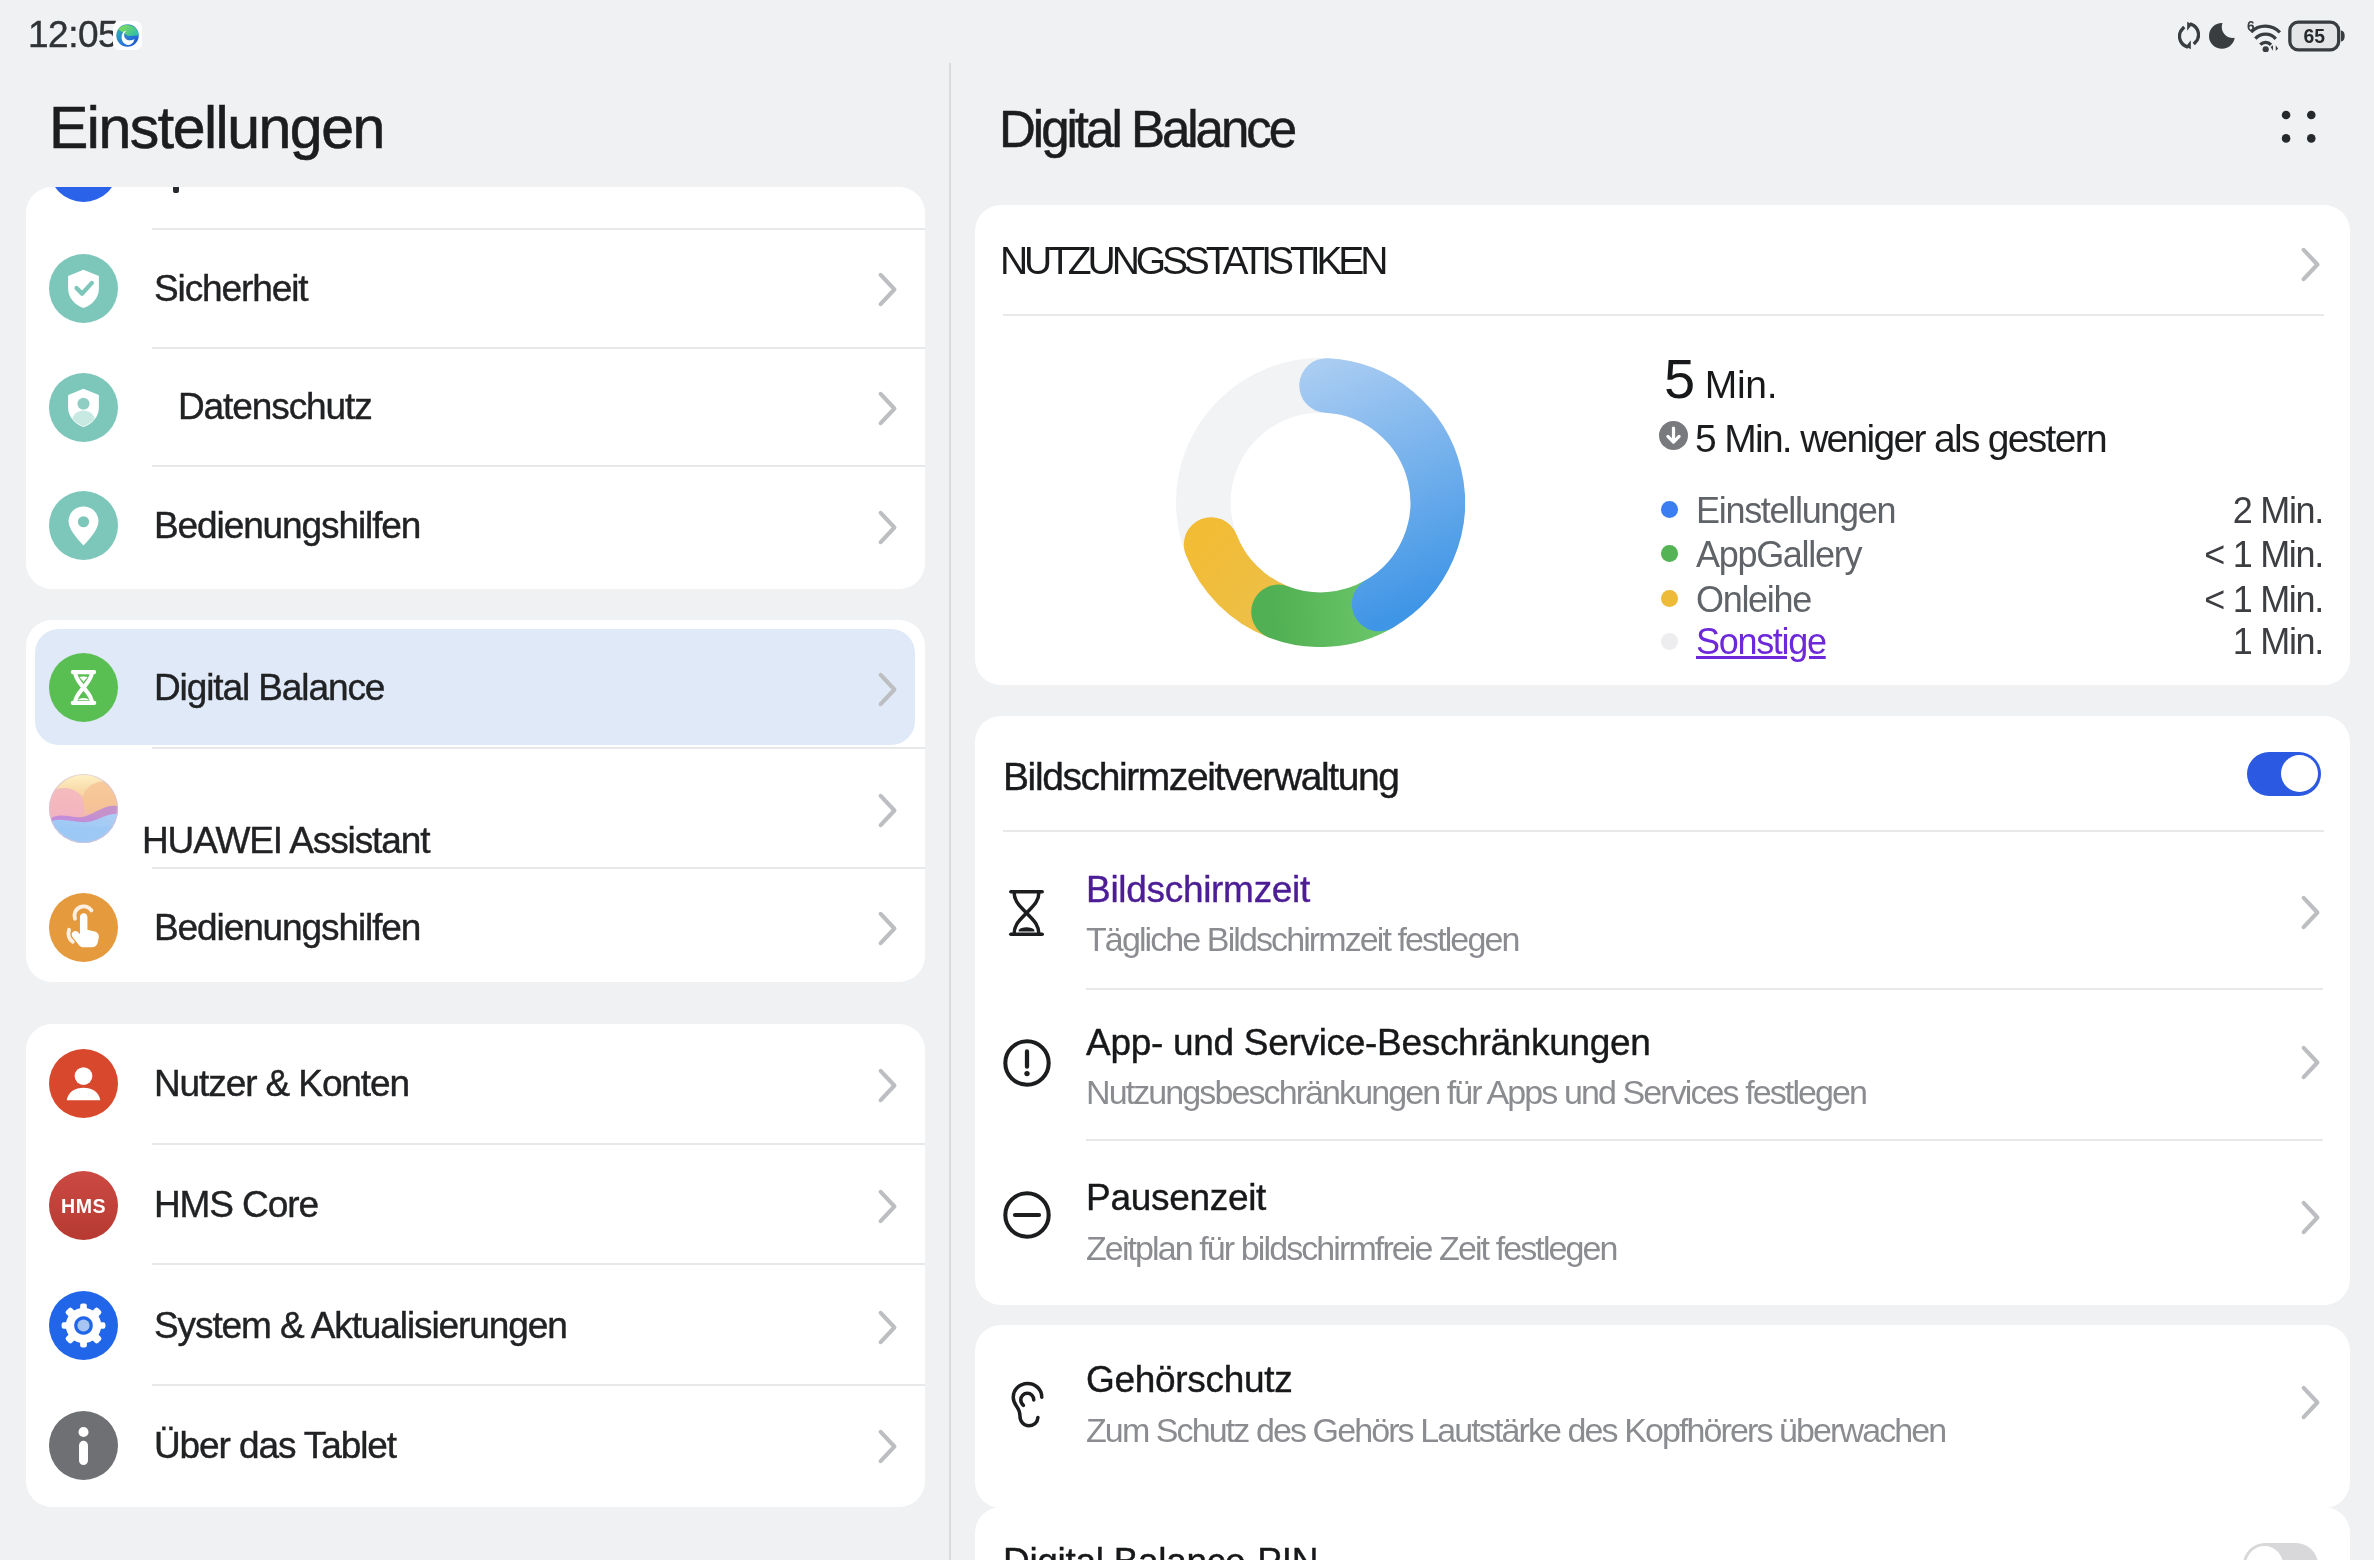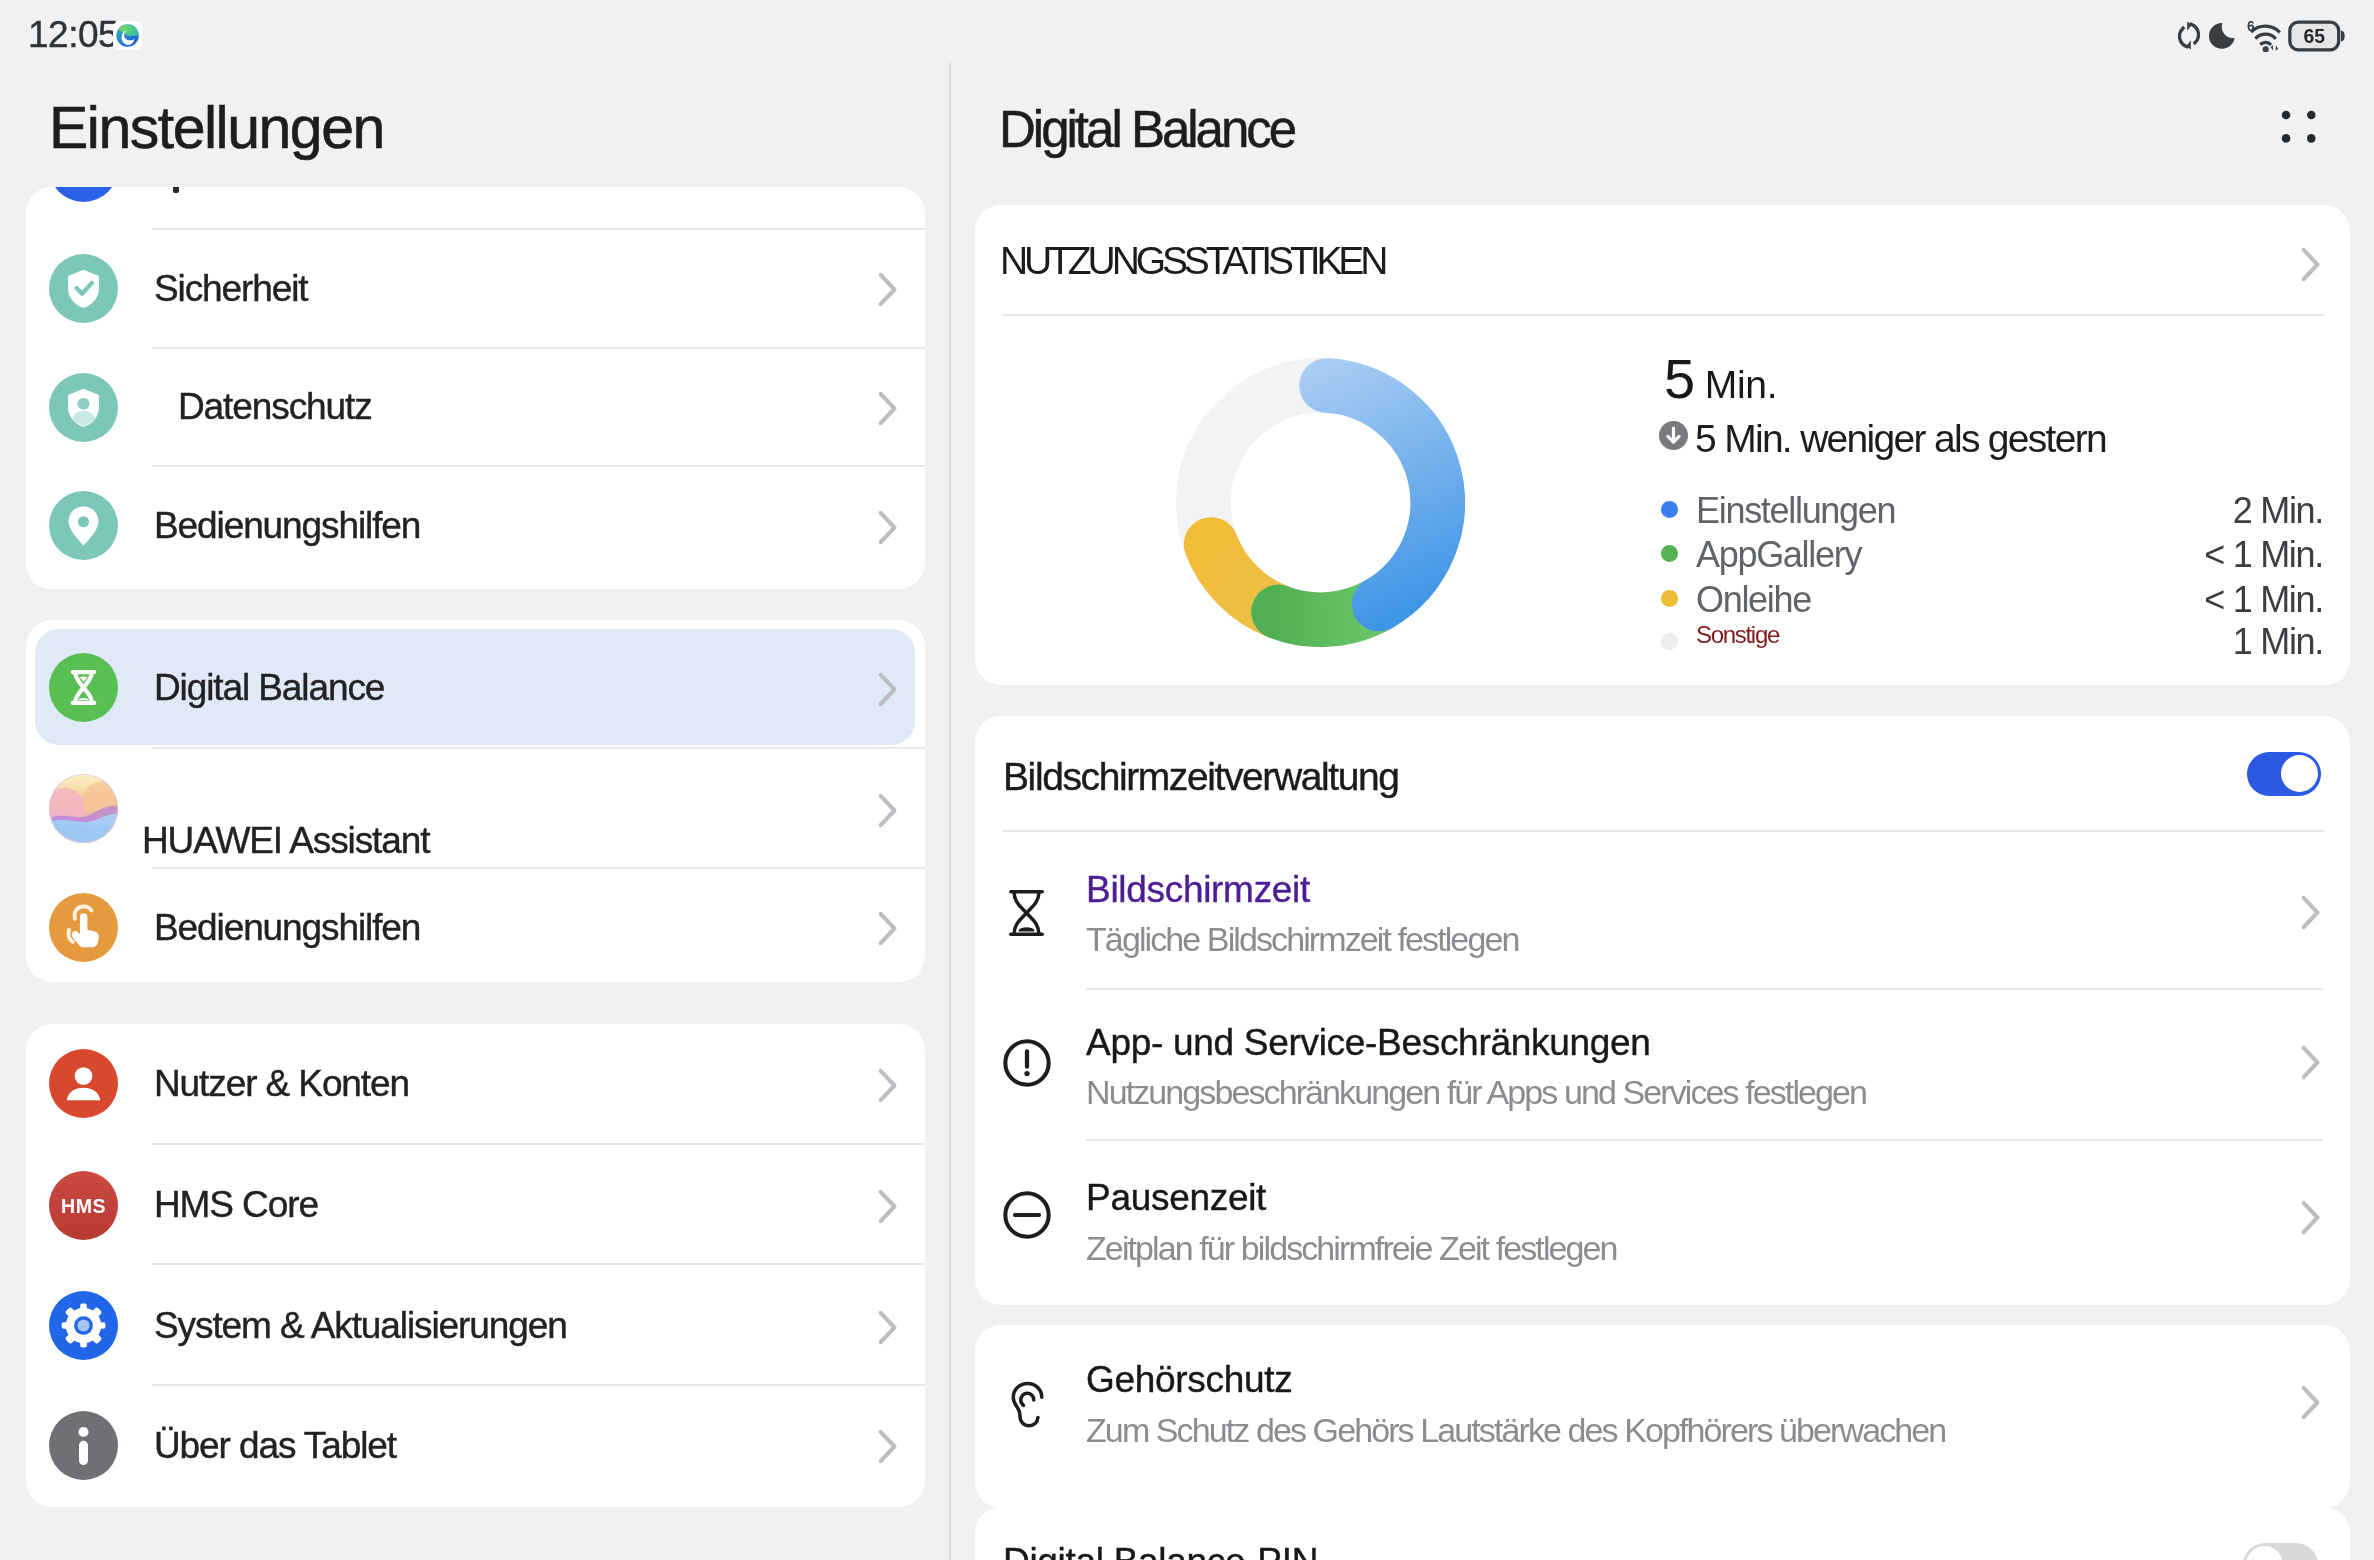--- a/index.html
+++ b/index.html
@@ -295,21 +295,21 @@
 
   <div class="abs" style="left:686px; top:340px; width:16.7px; height:16.7px; border-radius:50%; background:#53b355;"></div>
   <div class="abs" style="left:721px; top:329px; font-size:36px; letter-spacing:-1.3px; color:#606469;">AppGallery</div>
   <div class="abs" style="left:1070px; top:329px; width:278px; text-align:right; font-size:36px; letter-spacing:-1.3px; color:#3c3e42;">&lt; 1 Min.</div>
 
   <div class="abs" style="left:686px; top:385px; width:16.7px; height:16.7px; border-radius:50%; background:#eebb39;"></div>
   <div class="abs" style="left:721px; top:374px; font-size:36px; letter-spacing:-1.3px; color:#606469;">Onleihe</div>
   <div class="abs" style="left:1070px; top:374px; width:278px; text-align:right; font-size:36px; letter-spacing:-1.3px; color:#3c3e42;">&lt; 1 Min.</div>
 
   <div class="abs" style="left:686px; top:428px; width:16.7px; height:16.7px; border-radius:50%; background:#ededef;"></div>
-  <div class="abs" style="left:721px; top:416px; font-size:24px; letter-spacing:-1.3px; color:#7f1d1d;">Sonstige</div>
+  <div class="abs" style="left:721px; top:416px; font-size:36px; letter-spacing:-1.3px; color:#6d28d9;text-decoration:underline;">Sonstige</div>
   <div class="abs" style="left:1070px; top:416px; width:278px; text-align:right; font-size:36px; letter-spacing:-1.3px; color:#3c3e42;">1 Min.</div>
 </div>
 
 <div class="card" style="left:975px; top:716px; width:1375px; height:589px;" id="cardB">
   <div class="abs" style="left:28px; top:39px; font-size:39px; letter-spacing:-1.4px; color:#1a1b1d; -webkit-text-stroke:0.4px #1a1b1d;">Bildschirmzeitverwaltung</div>
 
   <div class="abs" style="left:1272px; top:36px; width:74px; height:44px; border-radius:22px; background:#2b59e2;">
     <div class="abs" style="left:34px; top:3.2px; width:37px; height:37px; border-radius:50%; background:#ffffff;"></div>
   </div>
   <div class="divider" style="left:28px; top:114px; width:1321px;"></div>

